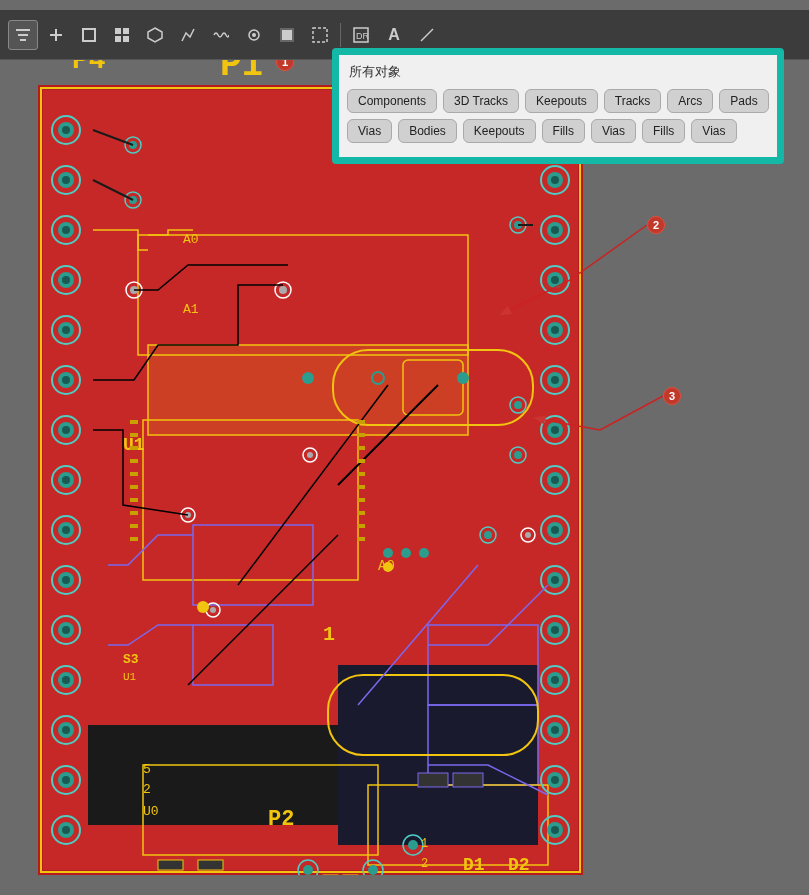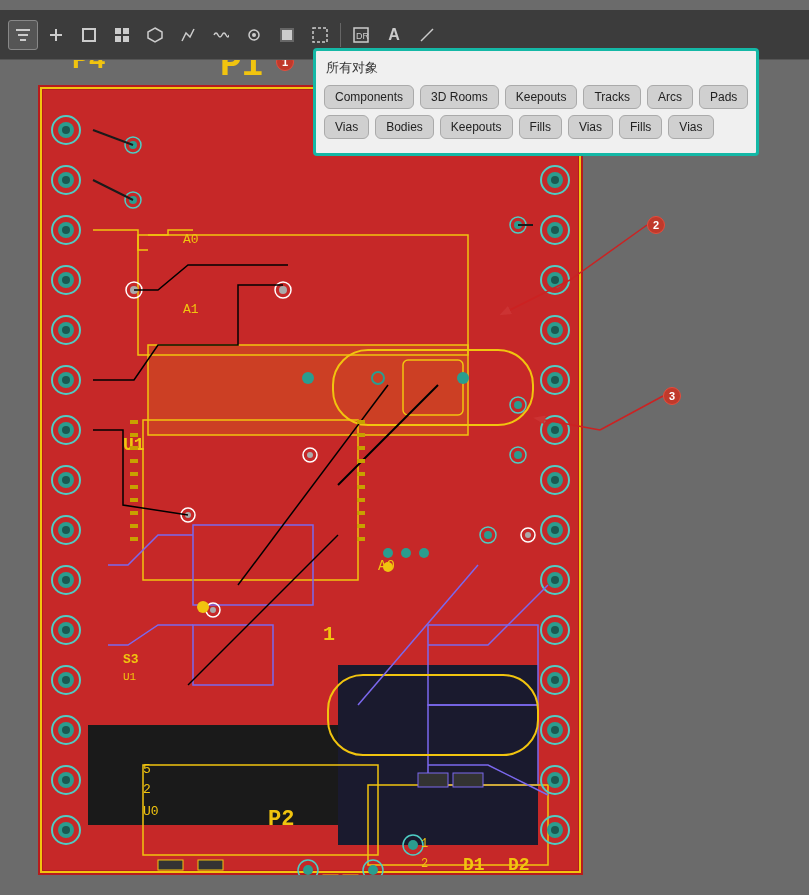--- a/index.html
+++ b/index.html
@@ -44,23 +44,23 @@
 
     .tool-btn.active {
       background: #555;
       border: 1px solid #888;
     }
 
     
     #filter-popup {
       position: absolute;
       top: 48px;
-      left: 313px;
+      left: 332px;
       background: #f0f0f0;
-      border: 3px solid #14b8a6;
+      border: 7px solid #14b8a6;
       border-radius: 4px;
       padding: 8px;
       z-index: 200;
       min-width: 360px;
     }
 
     .filter-title {
       color: #333;
       font-size: 13px;
       margin-bottom: 8px;
@@ -540,21 +540,21 @@
 
   <line x1="663" y1="396" x2="600" y2="430" stroke="#cc2222" stroke-width="1.5"></line>
   <line x1="600" y1="430" x2="545" y2="420" stroke="#cc2222" stroke-width="1.5" marker-end="url(#arrowhead)"></line>
 </svg>
 
 <div id="filter-popup">
   <div class="filter-title">所有对象</div>
 
   <div class="filter-row">
     <button class="filter-btn">Components</button>
-    <button class="filter-btn">3D Rooms</button>
+    <button class="filter-btn">3D Tracks</button>
     <button class="filter-btn">Keepouts</button>
     <button class="filter-btn">Tracks</button>
     <button class="filter-btn">Arcs</button>
     <button class="filter-btn">Pads</button>
   </div>
 
   <div class="filter-row">
     <button class="filter-btn">Vias</button>
     <button class="filter-btn">Bodies</button>
     <button class="filter-btn">Keepouts</button>

